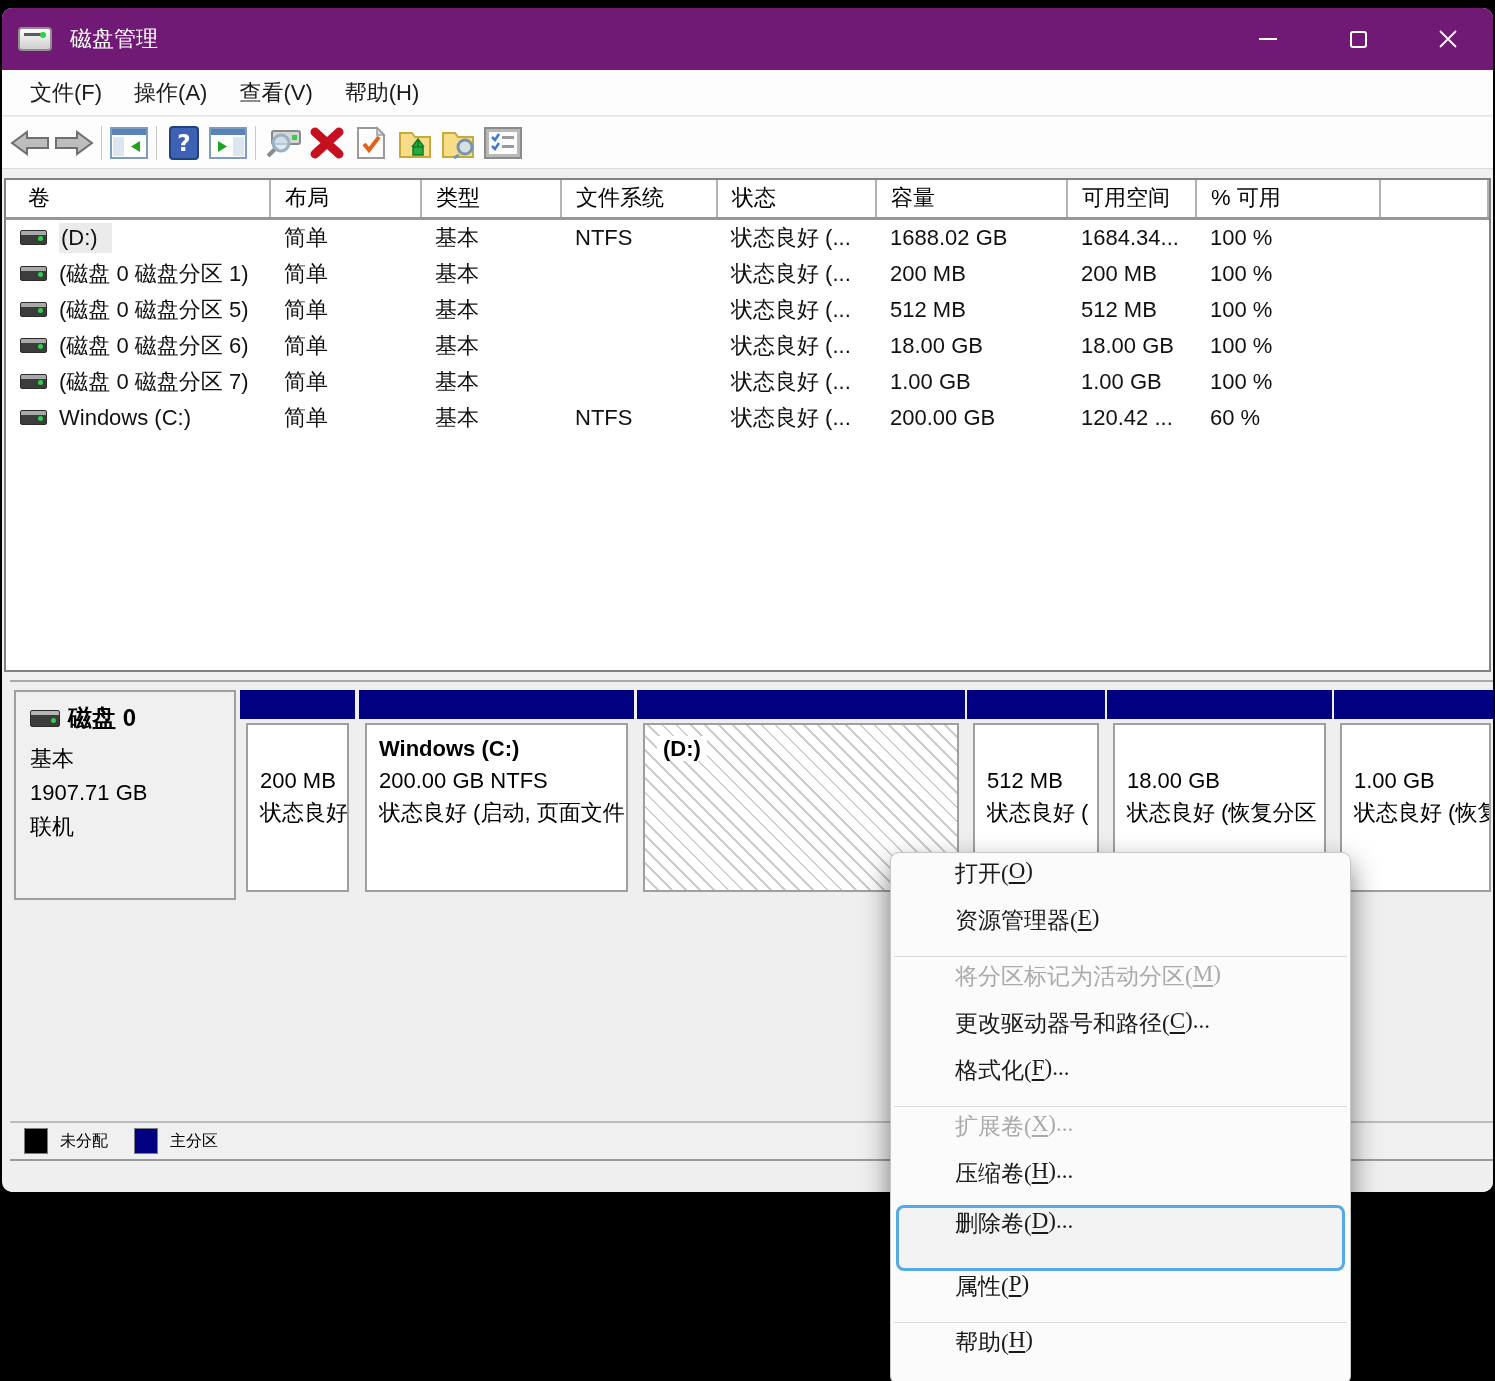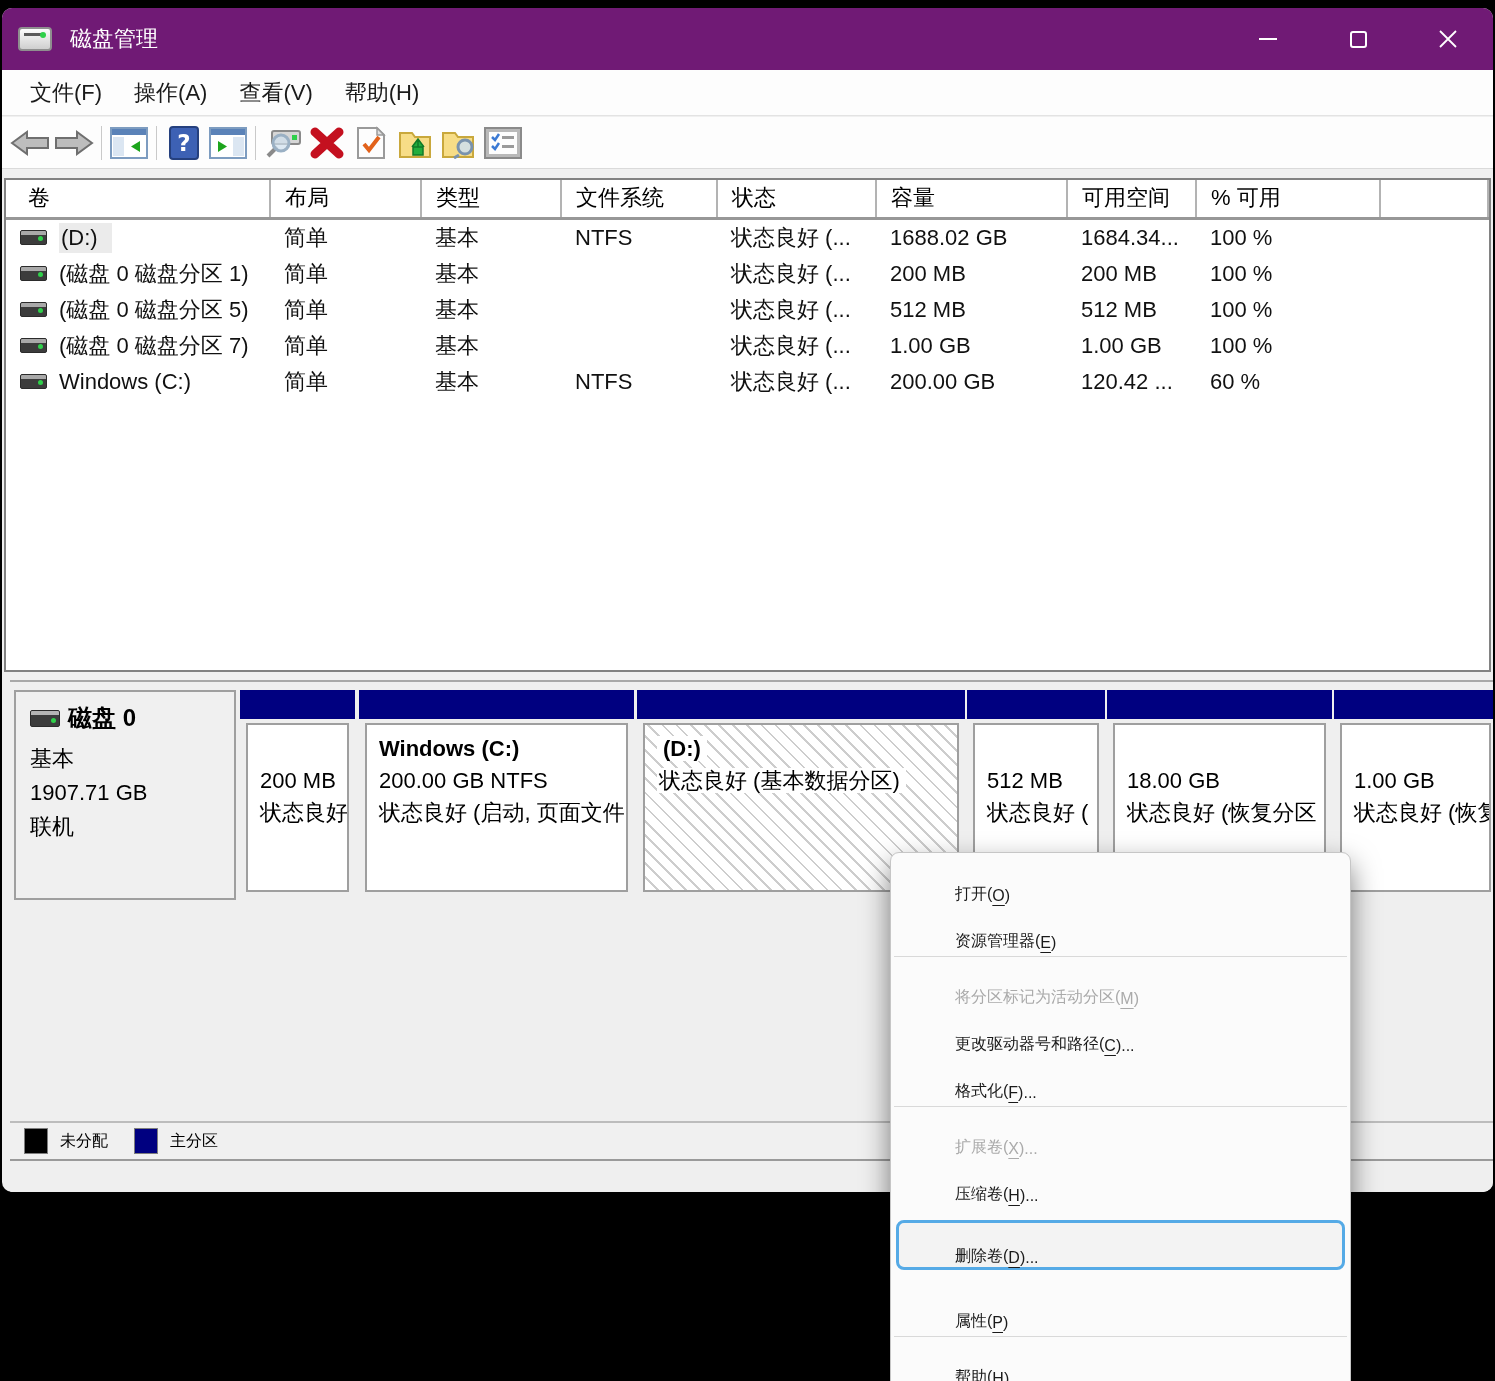--- a/index.html
+++ b/index.html
@@ -77,26 +77,26 @@
   .legend { position:absolute; left:0; top:439px; width:100%; height:40px; background:#f0f0f0;
             border-top:2px solid #bcbcbc; border-bottom:2px solid #9a9a9a;
             display:flex; align-items:center; font-size:16px; }
   .lg-sq { width:24px; height:26px; border:1px solid #7d7d7d; margin:0 12px 0 14px; }
   .lg-sq.second { margin-left:26px; }
 
   
   .ctxmenu { position:absolute; left:890px; top:852px; width:461px; background:#fbfbfb;
              border:1px solid #c6c6c6; border-radius:9px; padding:5px 0 10px 0;
              box-shadow:0 12px 28px rgba(0,0,0,.5); z-index:10; }
-  .cm-item { height:47px; display:flex; align-items:flex-end; padding-left:64px;
-             font-size:16px; color:#1a1a1a; white-space:nowrap; }
+  .cm-item { height:47px; display:flex; align-items:flex-start; padding-left:64px;
+             font-size:23px; color:#1a1a1a; white-space:nowrap;font-family:Liberation Serif, serif; }
   .cm-item.disabled { color:#aaaaaa; }
   .cm-item .mn { text-decoration:underline; text-underline-offset:4px; }
   .cm-sep { height:1px; background:#d9d9d9; margin:4px 3px; }
-  .cm-item.hl { height:50px; margin:15px 5px; border:3px solid #55aae6; border-radius:8px;
+  .cm-item.hl { height:66px; margin:0 5px; border:3px solid #55aae6; border-radius:8px;
                 background:#f3f3f3; padding-left:56px; }
 </style>
 </head>
 <body>
 
 <div class="stage">
   <div class="window">
 
     <div class="titlebar">
       <div class="app-icon"></div>
@@ -267,20 +267,34 @@
           <td></td>
           <td>状态良好 (...</td>
           <td>512 MB</td>
           <td>512 MB</td>
           <td>100 %</td>
               <td></td>
         </tr>
         <tr>
           <td class="volcell">
                 <span class="drive-ico"></span>
+                <span>(磁盘 0 磁盘分区 6)</span>
+              </td>
+          <td>简单</td>
+          <td>基本</td>
+          <td></td>
+          <td>状态良好 (...</td>
+          <td>18.00 GB</td>
+          <td>18.00 GB</td>
+          <td>100 %</td>
+              <td></td>
+        </tr>
+        <tr>
+          <td class="volcell">
+                <span class="drive-ico"></span>
                 <span>(磁盘 0 磁盘分区 7)</span>
               </td>
           <td>简单</td>
           <td>基本</td>
           <td></td>
           <td>状态良好 (...</td>
           <td>1.00 GB</td>
           <td>1.00 GB</td>
           <td>100 %</td>
               <td></td>
@@ -328,21 +342,20 @@
           <div class="pline pbold">Windows  (C:)</div>
           <div class="pline">200.00 GB NTFS</div>
           <div class="pline">状态良好 (启动, 页面文件</div>
         </div>
       </div>
 
       <div class="part selected" style="left:627px;width:328px">
         <div class="part-strip"></div>
         <div class="part-body">
           <div class="pline pbold"><span>(D:)</span></div>
-          <div class="pline"><span>状态良好 (基本数据分区)</span></div>
         </div>
       </div>
 
       <div class="part" style="left:957px;width:138px">
         <div class="part-strip"></div>
         <div class="part-body">
           <div class="pline" style="margin-top:32px">512 MB</div>
           <div class="pline">状态良好 (</div>
         </div>
       </div>

